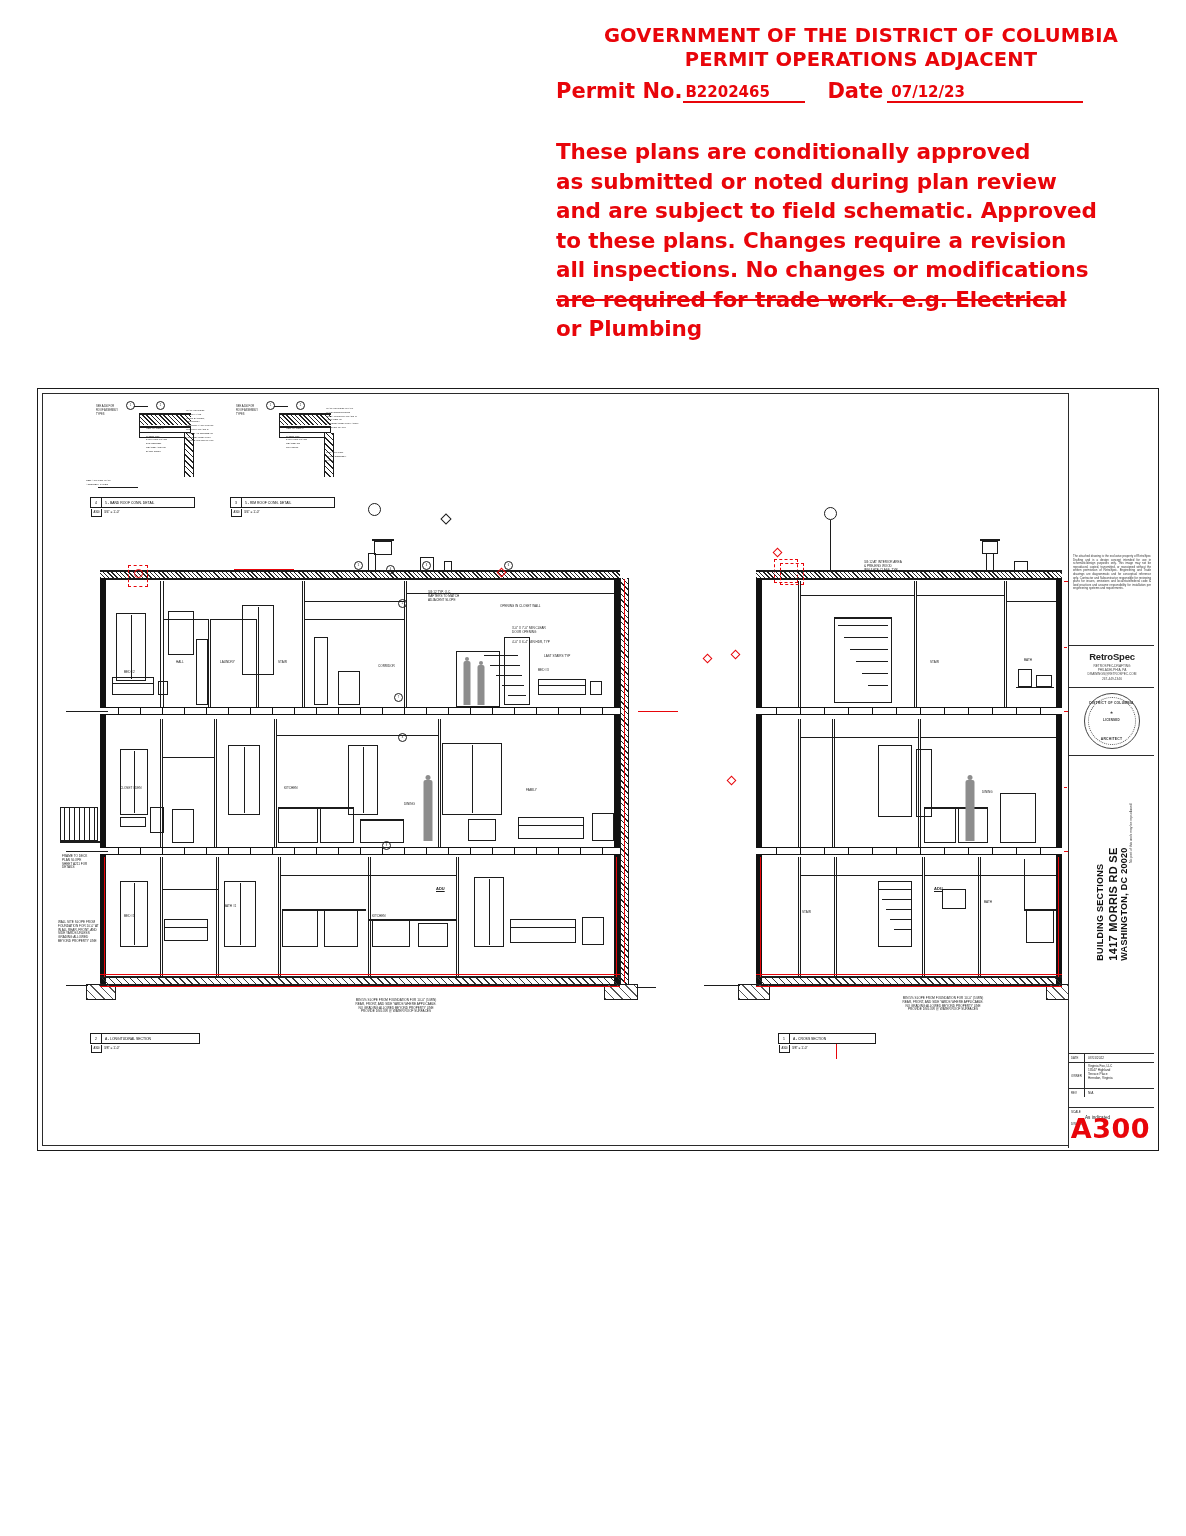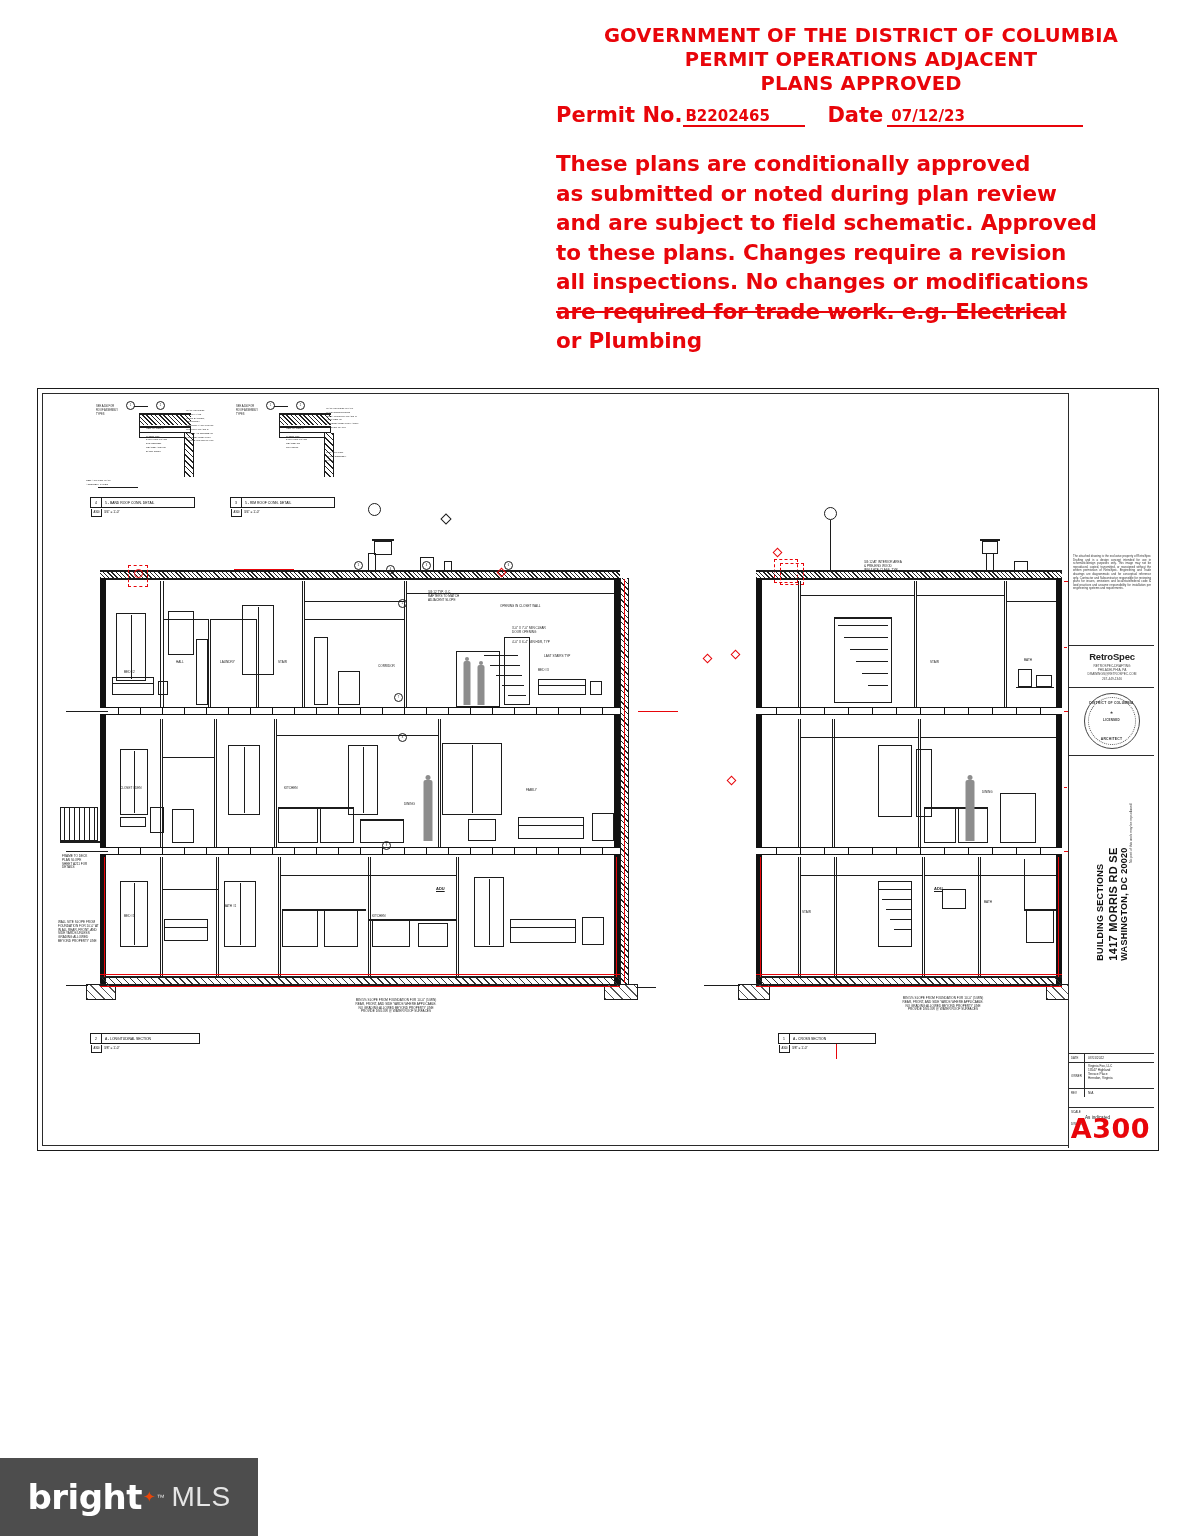--- a/index.html
+++ b/index.html
@@ -54,21 +54,21 @@
   .date-value {
     font-size: 15px;
     font-weight: bold;
     border-bottom: 2px solid #e8050a;
     min-width: 196px;
     padding: 0 2px 1px 4px;
     line-height: 15px;
     margin-left: 4px;
   }
   .stamp-body {
-    margin-top: 22px;
+    margin-top: 34px;
     font-weight: bold;
     font-size: 21.5px;
     line-height: 29.5px;
     letter-spacing: -0.1px;
   }
   .stamp-body .struck {
     text-decoration: line-through;
     text-decoration-thickness: 2px;
   }
   .review-note {
@@ -408,21 +408,20 @@
 </style>
 </head>
 <body>
 
 <div class="page">
 
   <div class="stamp">
     <div class="stamp-head">
       <div>GOVERNMENT OF THE DISTRICT OF COLUMBIA</div>
       <div>PERMIT OPERATIONS ADJACENT</div>
-      <div>PLANS APPROVED</div>
     </div>
     <div class="permit-row">
       <span class="permit-label">Permit No.</span>
       <span class="permit-value">B2202465</span>
       <span class="date-label">Date</span>
       <span class="date-value">07/12/23</span>
     </div>
     <div class="stamp-body">
       <div>These plans are conditionally approved</div>
       <div>as submitted or noted during plan review</div>
@@ -1036,20 +1035,14 @@
       <div class="tb-scale">
         <div>SCALE</div>
         <div class="big">As indicated</div>
         <div style="margin-top:2px;">DWG NO.</div>
       </div>
     </div>
 
     <div class="sheetnum">A300</div>
   </div>
 
-  <div class="mls">
-    <span class="w"><b>bright</b></span>
-      <span class="star">✦</span>
-      <span class="tm">™</span>
-      <span class="mlstxt">MLS</span>
-  </div>
 
 </div>
 
 </body></html>

